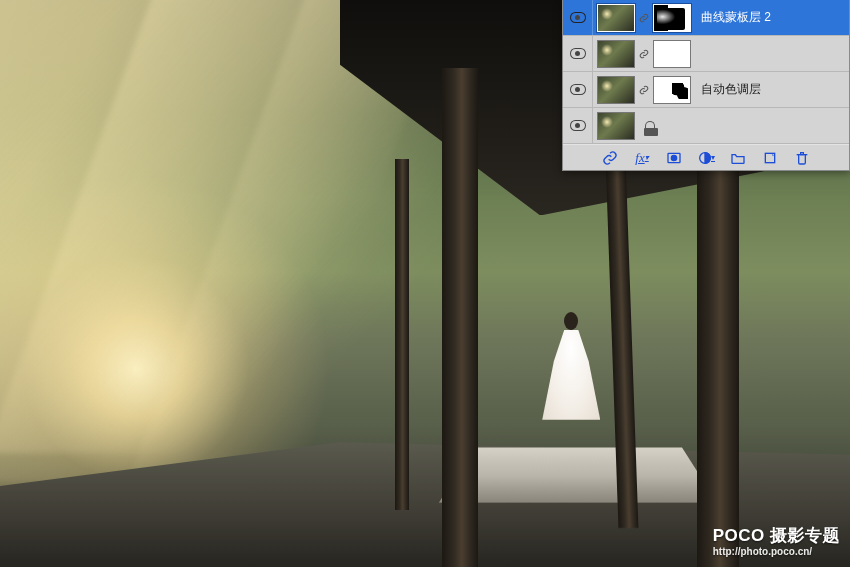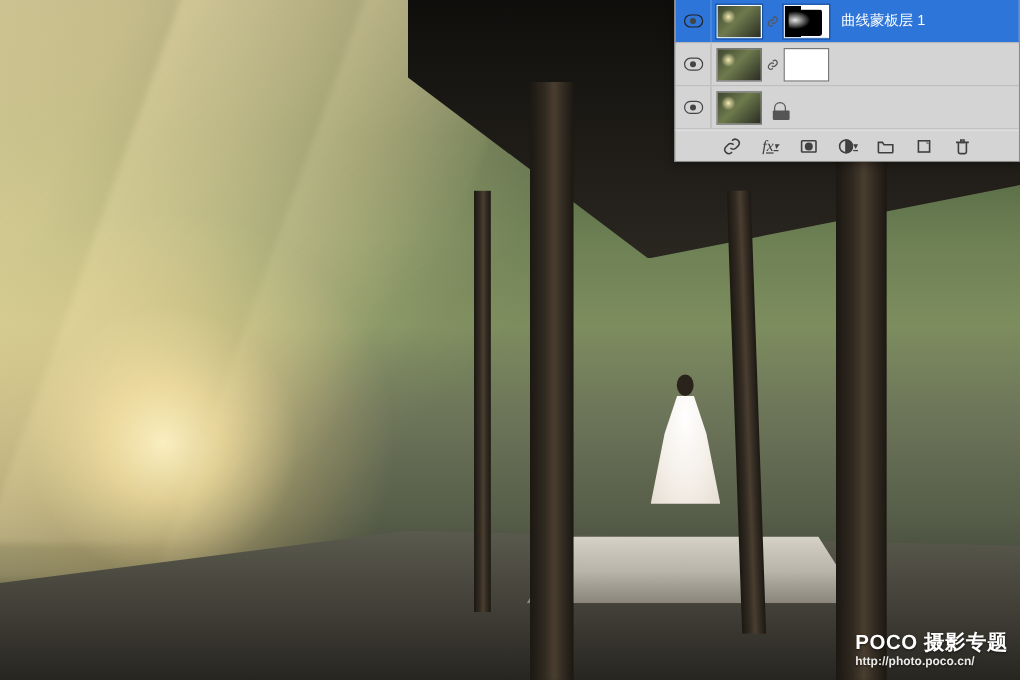--- a/index.html
+++ b/index.html
@@ -199,21 +199,21 @@
     gap: 14px;
     height: 26px;
     background: #d4d4d4;
     border-top: 1px solid #e4e4e4;
   }
   .tool-btn {
     width: 18px; height: 18px;
     display: flex;
     align-items: center;
     justify-content: center;
-    color: #404040;
+    color: #1d4ed8;
     cursor: pointer;
     text-decoration: underline;
   }
   .tool-btn svg { width: 16px; height: 16px; }
 </style>
 </head>
 <body>
 
 <div class="canvas">
   <div class="ray"></div>
@@ -245,46 +245,62 @@
     <div class="thumb-group">
       <div class="thumb image"></div>
       <span class="link-icon">
         <svg viewBox="0 0 24 24" fill="none" stroke="currentColor" stroke-width="2.5">
             <path d="M10 14a5 5 0 0 0 7 0l3-3a5 5 0 0 0-7-7l-1 1"></path>
             <path d="M14 10a5 5 0 0 0-7 0l-3 3a5 5 0 0 0 7 7l1-1"></path>
           </svg>
       </span>
       <div class="thumb mask-split"></div>
     </div>
-    <div class="layer-label">曲线蒙板层 1</div>
+    <div class="layer-label">曲线蒙板层 2</div>
   </div>
 
   <div class="layer-row">
     <div class="vis-cell">
       <span class="eye-icon"></span>
     </div>
     <div class="thumb-group">
       <div class="thumb image"></div>
       <span class="link-icon">
         <svg viewBox="0 0 24 24" fill="none" stroke="currentColor" stroke-width="2.5">
             <path d="M10 14a5 5 0 0 0 7 0l3-3a5 5 0 0 0-7-7l-1 1"></path>
             <path d="M14 10a5 5 0 0 0-7 0l-3 3a5 5 0 0 0 7 7l1-1"></path>
           </svg>
       </span>
       <div class="thumb mask-white"></div>
     </div>
   </div>
 
-
   <div class="layer-row">
     <div class="vis-cell">
       <span class="eye-icon"></span>
     </div>
     <div class="thumb-group">
       <div class="thumb image"></div>
+      <span class="link-icon">
+        <svg viewBox="0 0 24 24" fill="none" stroke="currentColor" stroke-width="2.5">
+            <path d="M10 14a5 5 0 0 0 7 0l3-3a5 5 0 0 0-7-7l-1 1"></path>
+            <path d="M14 10a5 5 0 0 0-7 0l-3 3a5 5 0 0 0 7 7l1-1"></path>
+          </svg>
+      </span>
+      <div class="thumb mask-blobs"></div>
+    </div>
+    <div class="layer-label">自动色调层</div>
+  </div>
+
+  <div class="layer-row">
+    <div class="vis-cell">
+      <span class="eye-icon"></span>
+    </div>
+    <div class="thumb-group">
+      <div class="thumb image"></div>
     </div>
     <div class="lock-cell">
       <span class="lock-icon"></span>
     </div>
   </div>
 
   <div class="panel-toolbar">
     <div class="tool-btn">
       <svg viewBox="0 0 24 24" fill="none" stroke="currentColor" stroke-width="2">
           <path d="M10 14a5 5 0 0 0 7 0l3-3a5 5 0 0 0-7-7l-1 1"></path>

